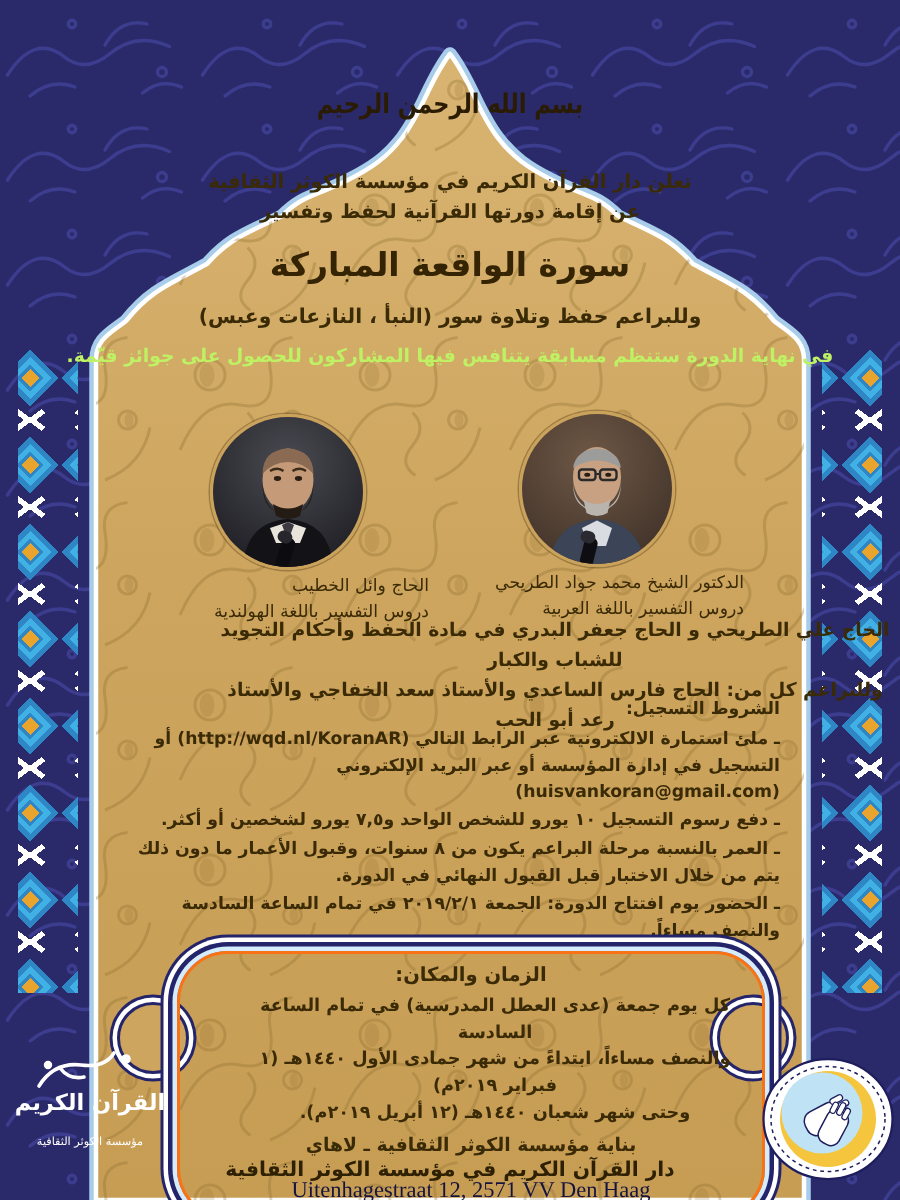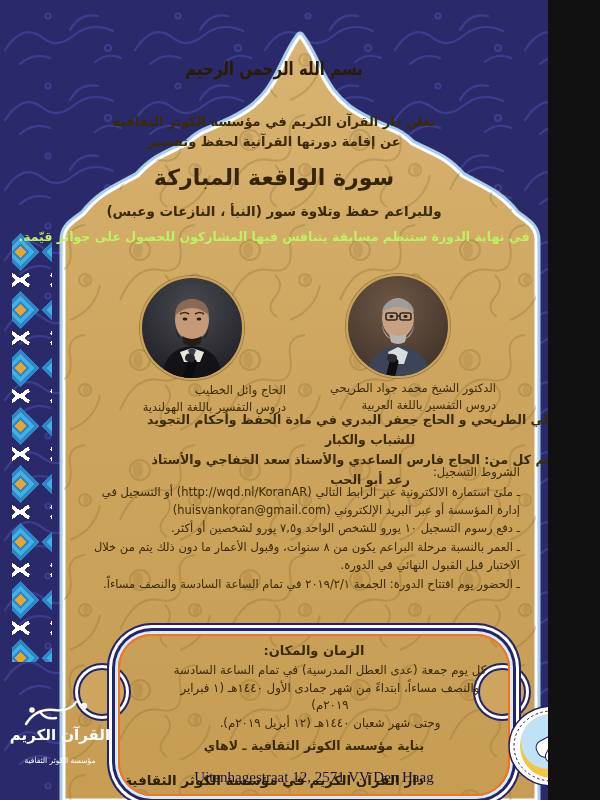--- a/index.html
+++ b/index.html
@@ -1,45 +1,45 @@
 <!DOCTYPE html>
 <html lang="ar"><head>
 <meta charset="utf-8">
 <style>
   html,body{margin:0;padding:0;background:#111;}
   .poster{
-    position:relative;width:548px;height:800px;overflow:hidden;
+    position:relative;width:600px;height:800px;overflow:hidden;
     background:#2a2a6b;
     font-family:"DejaVu Sans",sans-serif;
   }
   .abs{position:absolute;}
   .txt{color:#3a2a06;text-align:center;width:100%;left:0;}
   .b{font-weight:bold;}
   .bismillah{top:60px;font-size:15px;color:#2a1b03;letter-spacing:1px;transform:scaleY(1.2);}
   .intro{top:112px;font-size:13px;line-height:1.55;color:#3a2a06;}
   .title-main{top:165px;font-size:22px;color:#352404;letter-spacing:0.5px;}
   .subtitle{top:203px;font-size:13.5px;color:#3a2a06;}
   .competition{top:229px;font-size:12.5px;color:#bef264;}
   .photo{border-radius:50%;overflow:hidden;border:2px solid #caa25c;box-shadow:0 0 0 1px rgba(80,60,20,.4);}
   .photo svg{display:block;}
   .caption{font-size:11.5px;line-height:1.5;color:#3a2a06;text-align:right;font-weight:normal;}
   .instructors{top:410px;font-size:12.5px;line-height:1.6;color:#3a2a06;padding:0 70px;width:460px;}
   .conditions{top:464px;left:80px;width:440px;direction:rtl;text-align:right;
-    font-size:11.5px;line-height:1.55;color:#3a2a06;font-weight:normal;}
+    font-size:11.5px;line-height:1.55;color:#3a2a06;font-weight:bold;}
   .conditions .cond-heading{margin-bottom:2px;}
   .conditions div{margin-bottom:1px;}
   .schedule-box{
     left:118px;top:634px;width:364px;
     background:rgba(205,165,94,0.0);
     border:2px solid #f97316;border-radius:34px;
     box-shadow:0 0 0 3px #d4ecfb, 0 0 0 6px #24246a, 0 0 0 9px #ffffff, 0 0 0 11px #24246a;
     padding:7px 12px 8px;direction:rtl;text-align:center;color:#3a2a06;z-index:2;
   }
   .schedule-box .heading{font-size:13px;font-weight:bold;margin-bottom:4px;}
-  .schedule-box .line{font-size:11.8px;font-weight:normal;line-height:1.5;margin-left:32px;}
+  .schedule-box .line{font-size:11.8px;font-weight:bold;line-height:1.5;margin-left:32px;}
   .schedule-box .venue{font-size:12.5px;font-weight:bold;margin-top:5px;}
   .schedule-box .address{font-family:"Liberation Serif","DejaVu Serif",serif;
     font-size:15px;color:#14143f;margin-top:16px;direction:ltr;}
   .medallion{width:44px;height:44px;border-radius:50%;background:#cda55e;
     border:2px solid #24246a;box-shadow:0 0 0 3px #fff,0 0 0 5px #24246a;z-index:1;}
   .footer-line{top:772px;font-size:13.5px;color:#2e2003;}
   .logo-left{left:6px;top:698px;width:108px;text-align:center;color:#fff;z-index:3;}
   .logo-right{left:506px;top:700px;width:92px;height:92px;z-index:3;}
 </style>
 </head>

